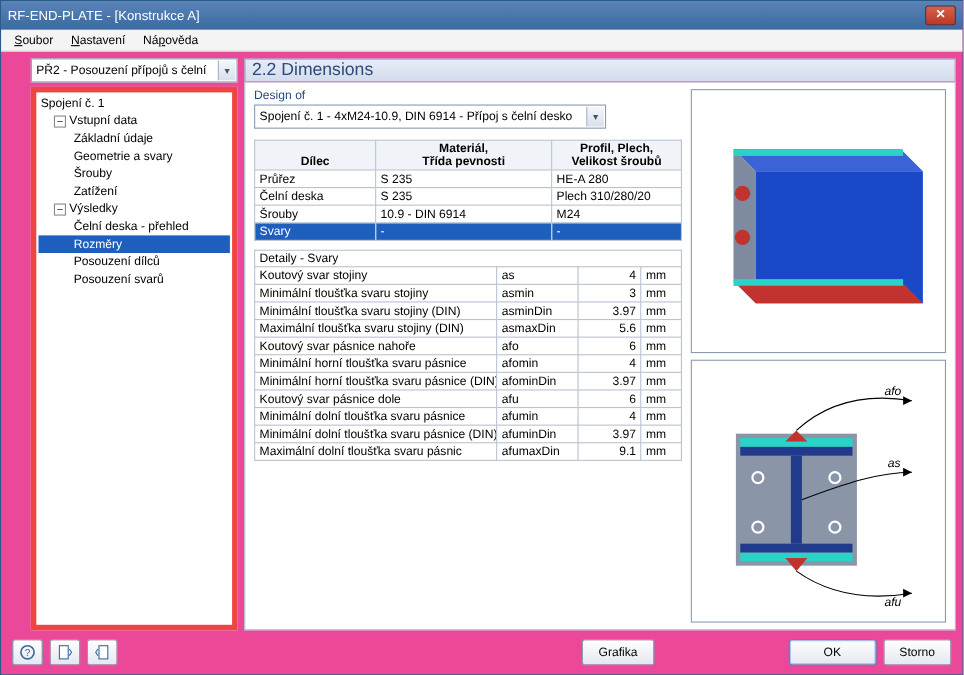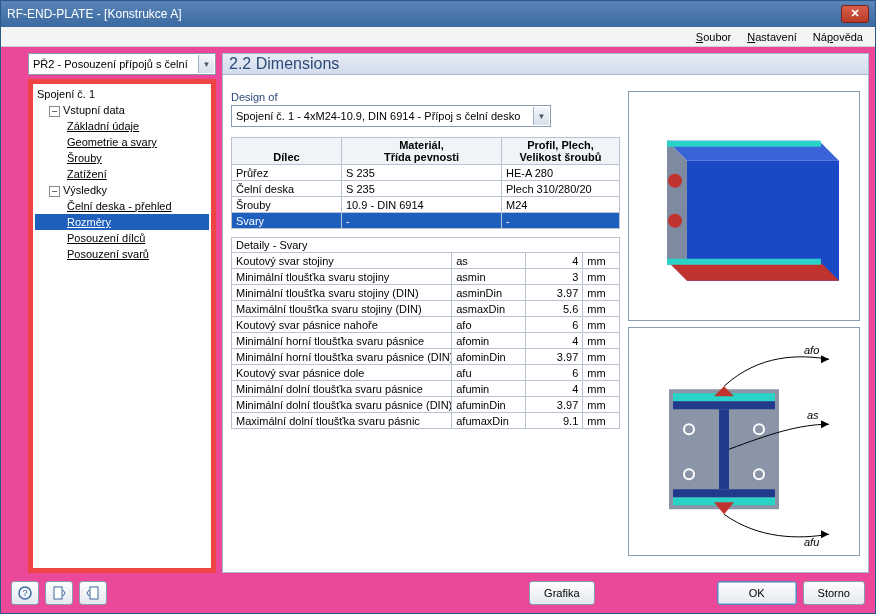--- a/index.html
+++ b/index.html
@@ -35,21 +35,20 @@
     color: #fff; text-align: center; line-height: 14px;
     font-size: 11px; font-weight: bold;
     cursor: pointer;
   }
   .menubar {
     height: 20px;
     background: #f4f4f4;
     border-bottom: 1px solid #d0d0d0;
     display: flex; align-items: center;
     padding: 0 4px;
-    justify-content: flex-end;
   }
   .menubar .mitem { padding: 2px 8px; cursor: pointer; }
   .menubar .mitem u { text-decoration: underline; }
   .body {
     flex: 1;
     display: flex;
     padding: 6px 6px 0 6px;
     gap: 6px;
     min-height: 0;
     margin-left: 21px;
@@ -80,42 +79,42 @@
     border: 5px solid #ef4444;
     background: #fff;
     margin-top: 4px;
     padding: 2px;
     overflow: auto;
     line-height: 16px;
   }
   .tree .node { white-space: nowrap; padding: 0 2px; cursor: default; }
   .tree .toggle { display: inline-block; width: 11px; height: 11px; border:1px solid #888; font-size:9px; line-height:9px; text-align:center; margin-right:3px; background:#fff; }
   .tree .ind1 { padding-left: 14px; }
-  .tree .ind2 { padding-left: 32px; text-decoration: underline; }
+  .tree .ind2 { padding-left: 32px; }
   .tree .sel { background:#1e5ebd; color:#fff; }
   .right {
     flex: 1;
     display: flex; flex-direction: column;
     min-width: 0;
   }
   .section-title {
     height: 22px;
     background: linear-gradient(#e7ecf5,#d2dced);
     border: 1px solid #a9b7ce;
     color: #2b4a7a;
     display: flex; align-items: center;
     padding: 0 6px;
     font-size: 16px;
   }
   .content {
     flex: 1;
     border: 1px solid #a9b7ce;
     border-top: none;
     background: #fff;
-    padding: 16px 8px;
+    padding: 6px 8px;
     display: flex;
     gap: 8px;
     min-height: 0;
   }
   .col-main { flex: 1; display:flex; flex-direction:column; min-width:0; }
   .label { color: #2b4a7a; margin-bottom: 2px; }
   .design-combo { width: 320px; }
   table.grid {
     border-collapse: collapse;
     width: 100%;

